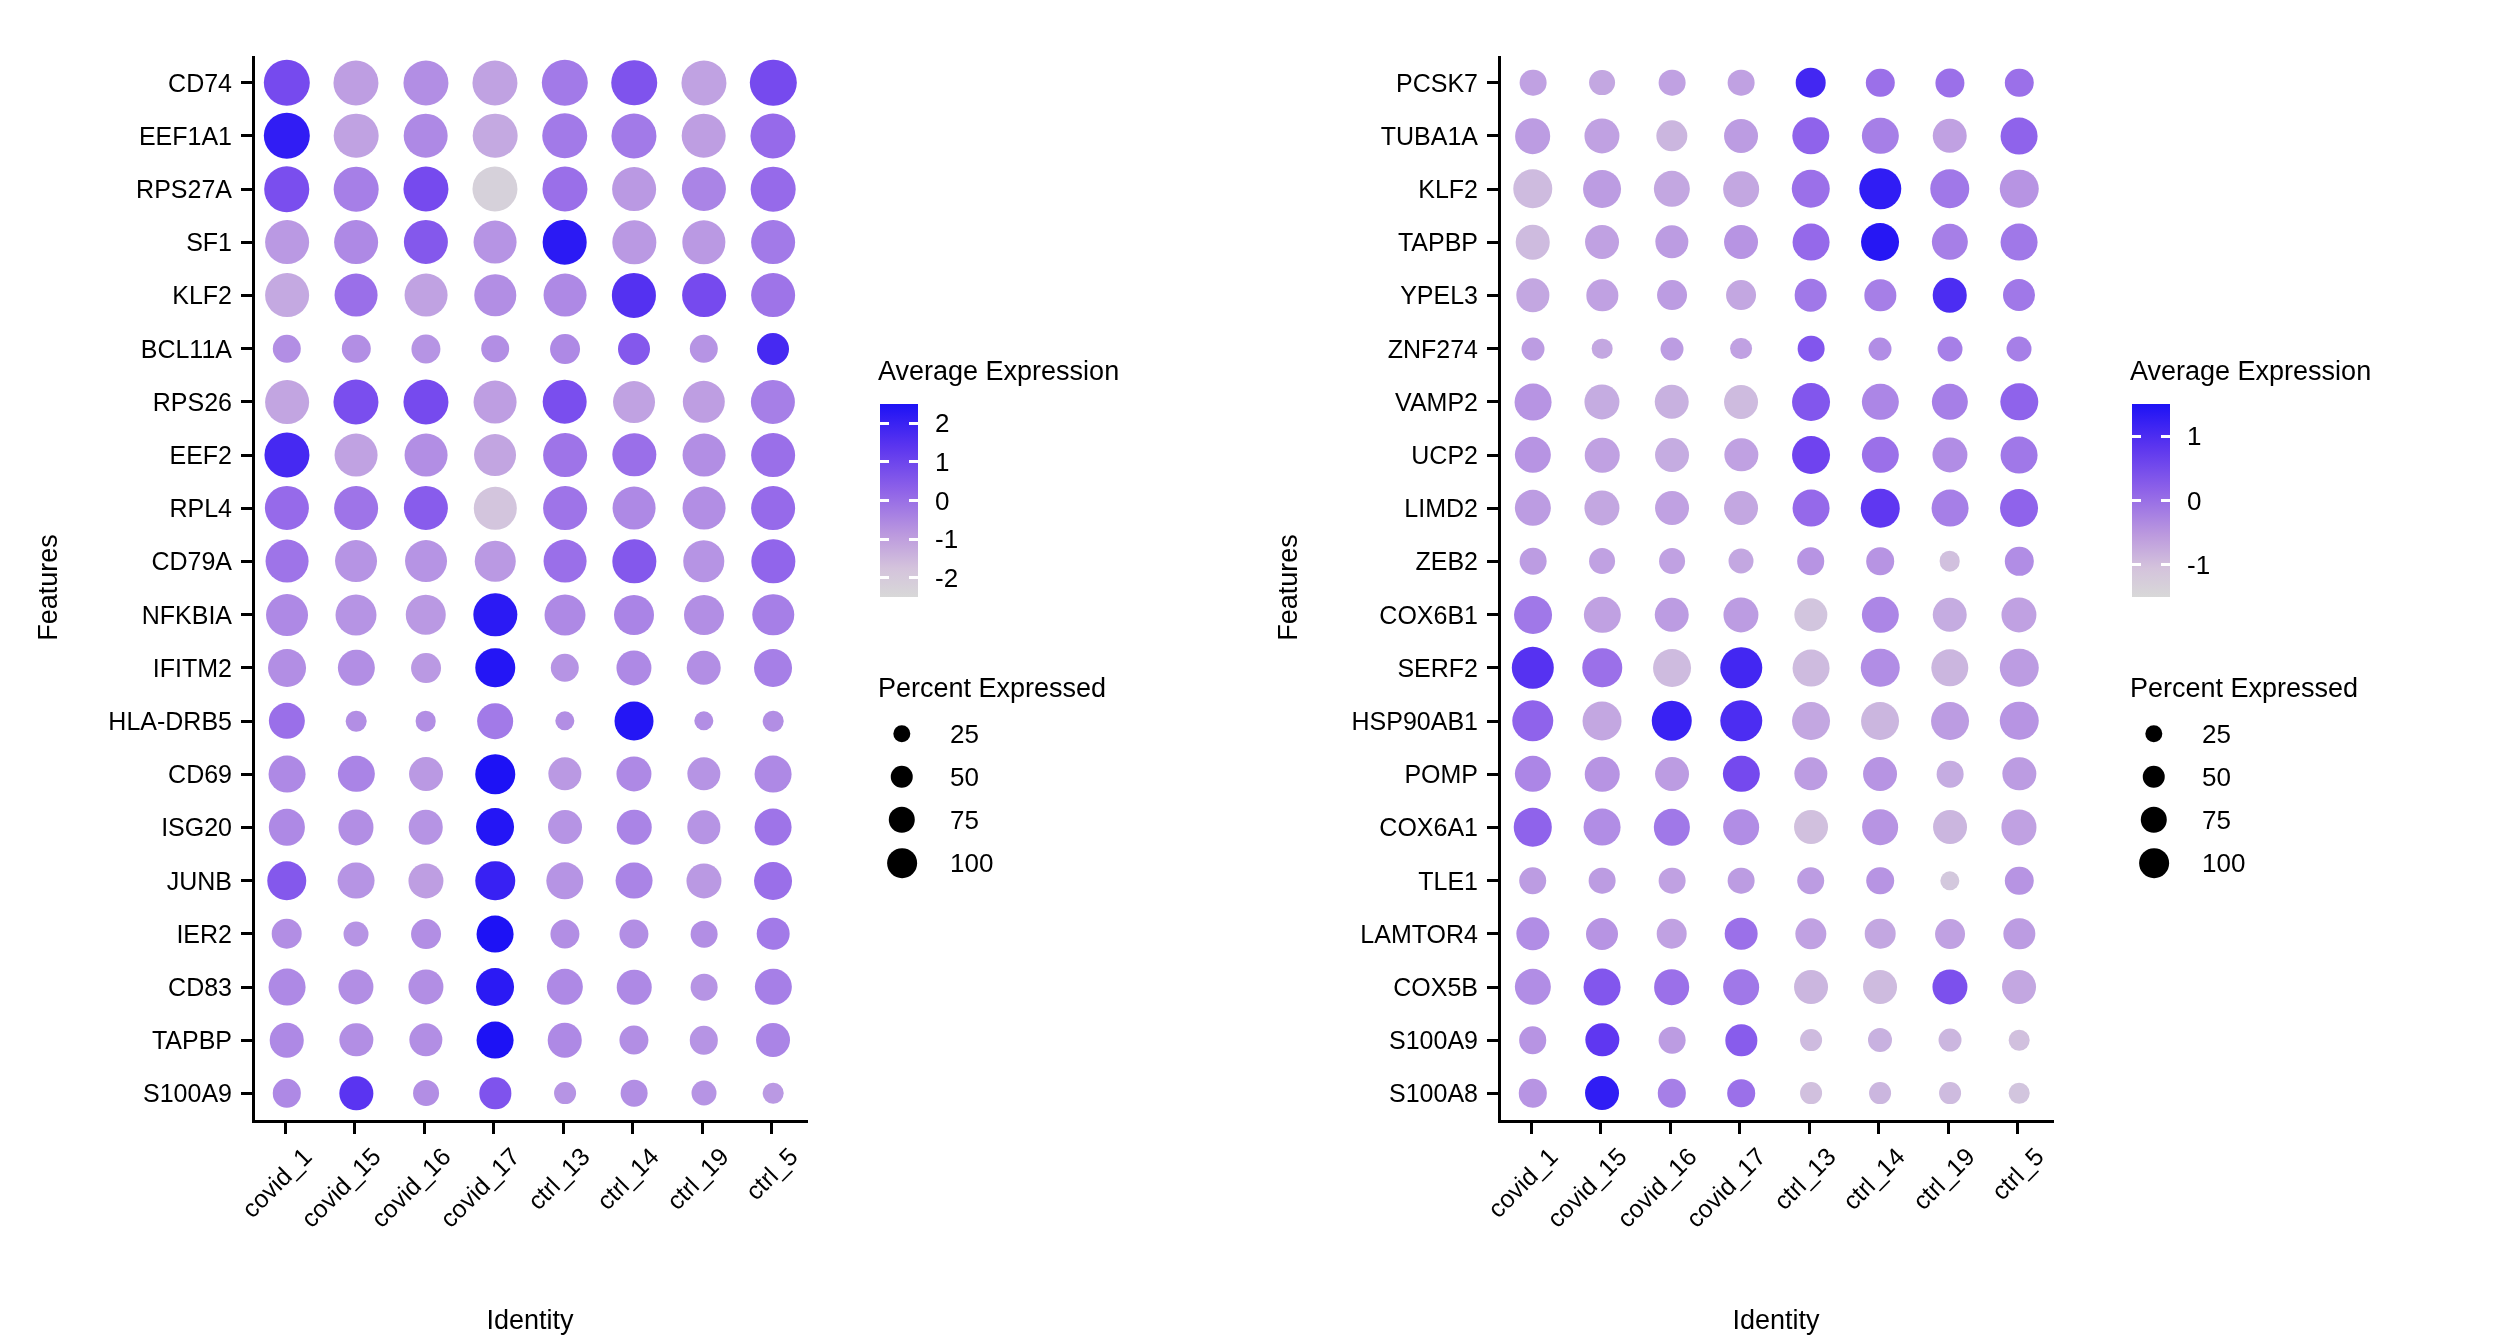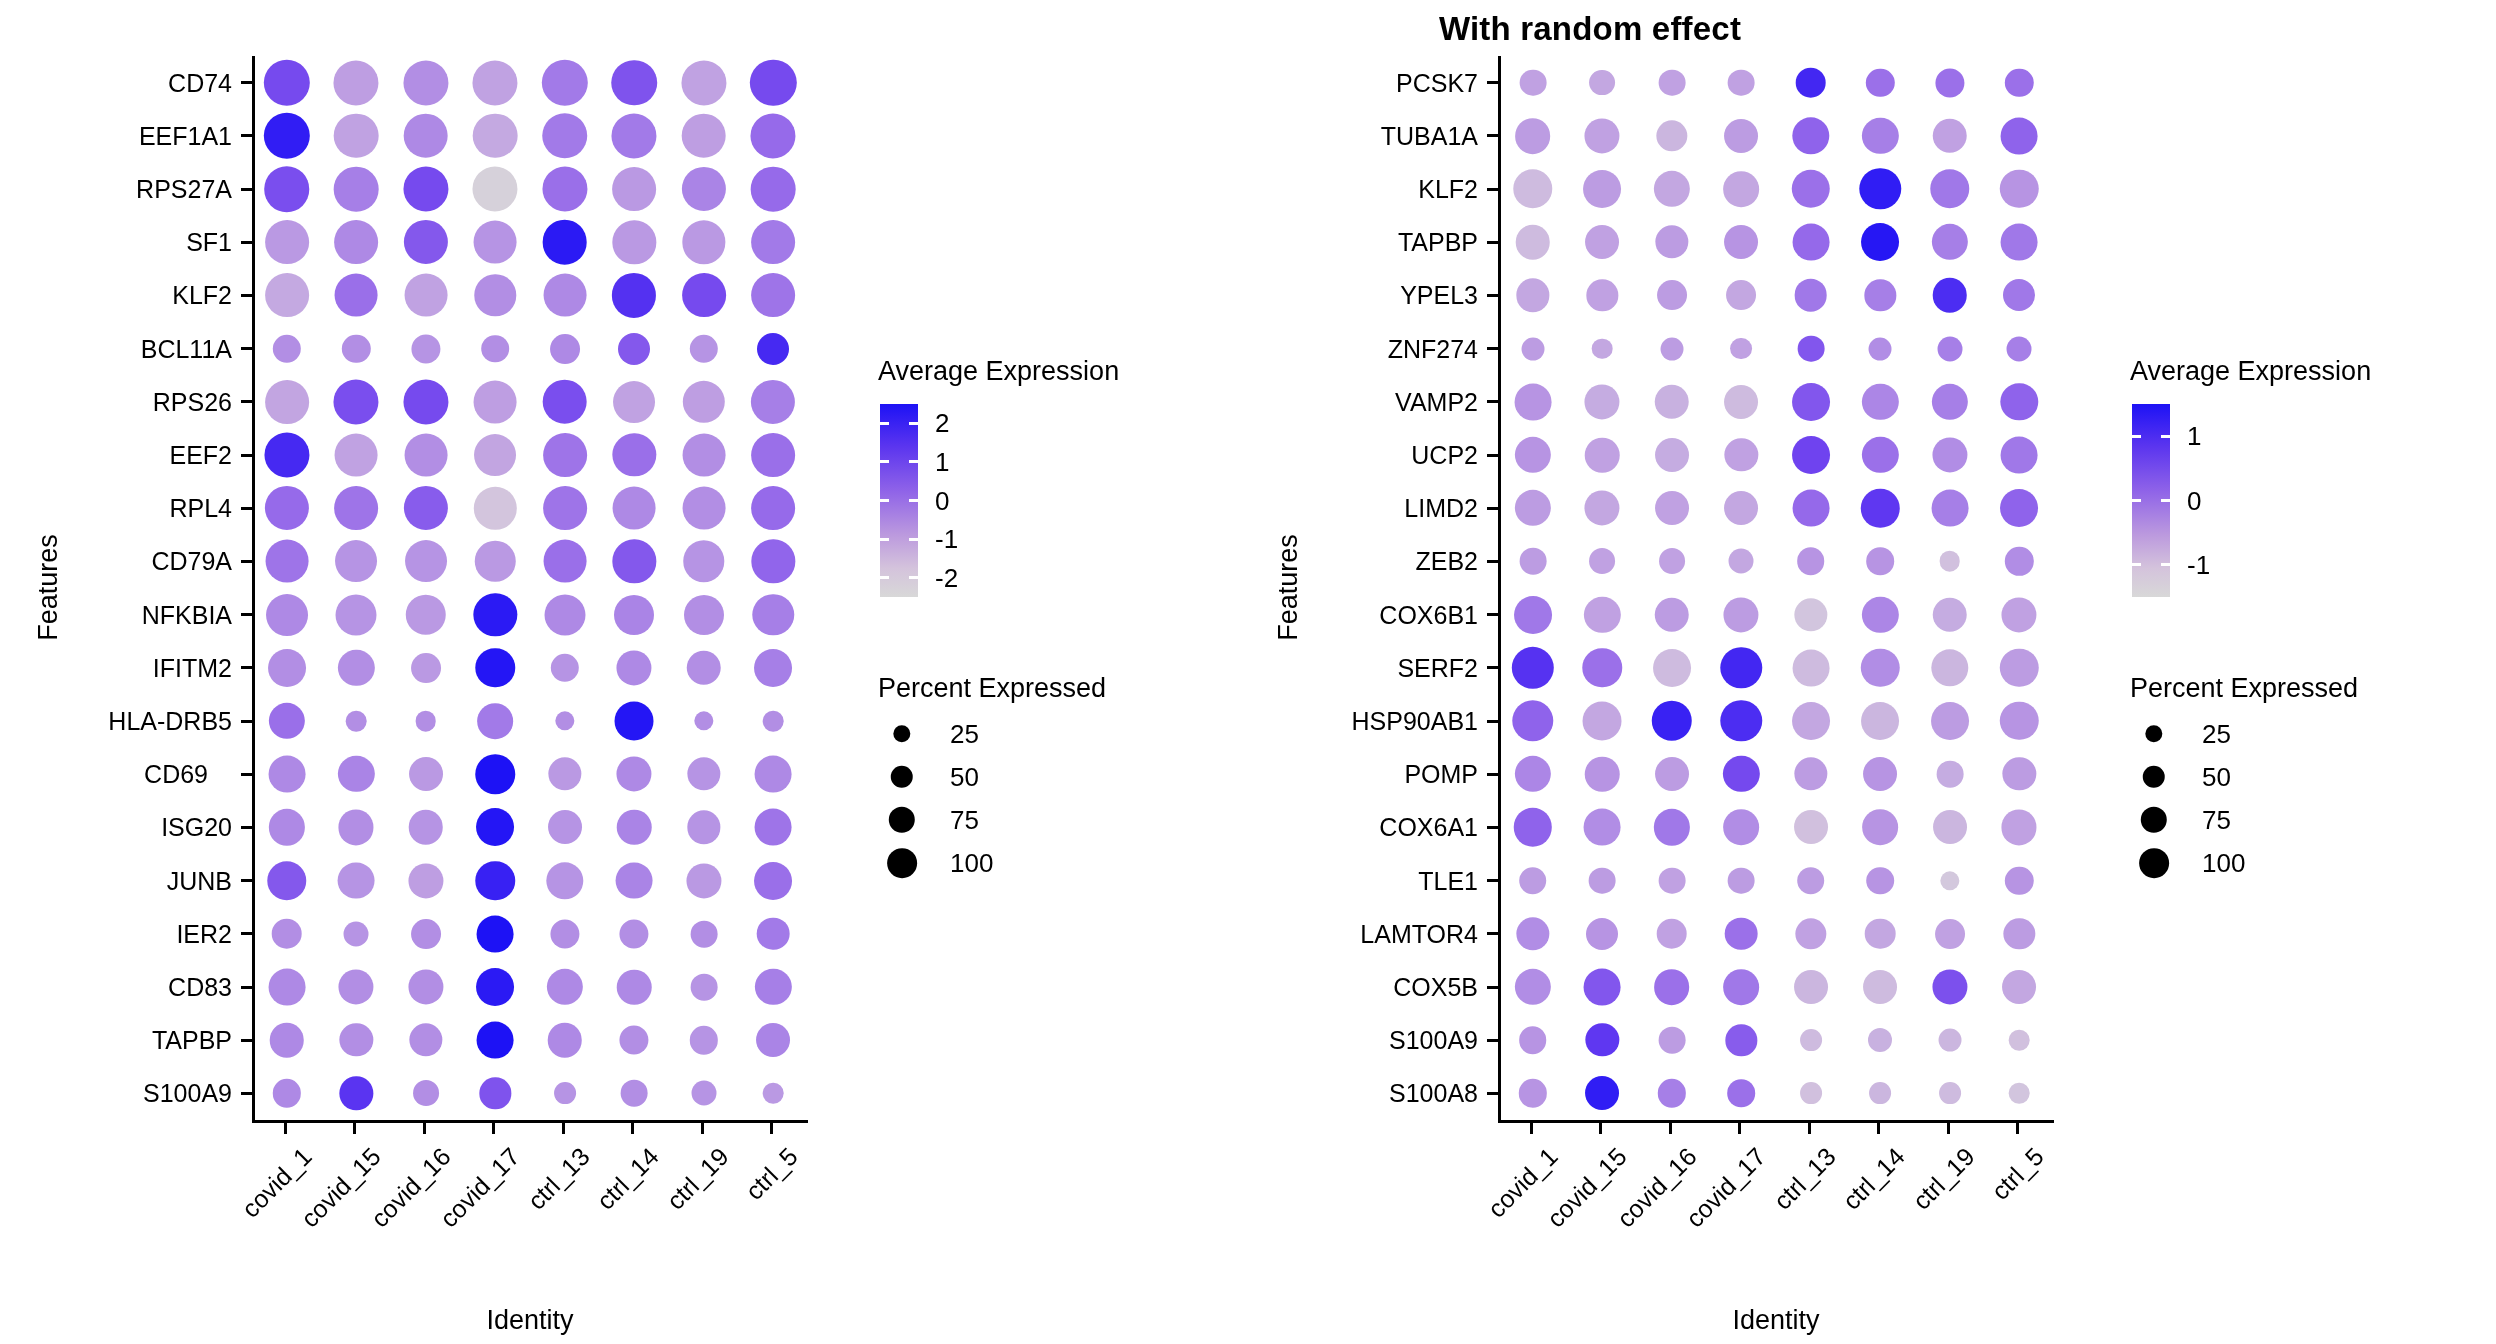--- a/index.html
+++ b/index.html
@@ -149,21 +149,21 @@
         <div class="ylabel-text" style="right: 576px; top: 452.2px;">RPL4</div>
         <div class="tick" style="left: -11px; top: 503.9px; width: 11px; height: 3px;"></div>
         <div class="ylabel-text" style="right: 576px; top: 505px;">CD79A</div>
         <div class="tick" style="left: -11px; top: 557.1px; width: 11px; height: 3px;"></div>
         <div class="ylabel-text" style="right: 576px; top: 558.6px;">NFKBIA</div>
         <div class="tick" style="left: -11px; top: 610.3px; width: 11px; height: 3px;"></div>
         <div class="ylabel-text" style="right: 576px; top: 611.8px;">IFITM2</div>
         <div class="tick" style="left: -11px; top: 663.5px; width: 11px; height: 3px;"></div>
         <div class="ylabel-text" style="right: 576px; top: 665px;">HLA-DRB5</div>
         <div class="tick" style="left: -11px; top: 716.7px; width: 11px; height: 3px;"></div>
-        <div class="ylabel-text" style="right: 600px; top: 718.2px; margin-left: 9px;">CD69</div>
+        <div class="ylabel-text" style="right: 576px; top: 718.2px; margin-left: 9px;">CD69</div>
         <div class="tick" style="left: -11px; top: 769.9px; width: 11px; height: 3px;"></div>
         <div class="ylabel-text" style="right: 576px; top: 771.4px;">ISG20</div>
         <div class="tick" style="left: -11px; top: 823.1px; width: 11px; height: 3px;"></div>
         <div class="ylabel-text" style="right: 576px; top: 824.6px; text-align: center;">JUNB</div>
         <div class="tick" style="left: -11px; top: 876.3px; width: 11px; height: 3px;"></div>
         <div class="ylabel-text" style="right: 576px; top: 877.8px;">IER2</div>
         <div class="tick" style="left: -11px; top: 929.5px; width: 11px; height: 3px;"></div>
         <div class="ylabel-text" style="right: 576px; top: 931px;">CD83</div>
         <div class="tick" style="left: -11px; top: 982.7px; width: 11px; height: 3px;"></div>
         <div class="ylabel-text" style="right: 576px; top: 984.2px;">TAPBP</div>
@@ -371,21 +371,20 @@
         <div class="size-label" style="left: 72px; top: 378px;">25</div>
         <div class="size-dot" style="left: 24px; top: 421px; width: 22.4962px; height: 22.4962px;"></div>
         <div class="size-label" style="left: 72px; top: 421px;">50</div>
         <div class="size-dot" style="left: 24px; top: 464px; width: 26.4374px; height: 26.4374px;"></div>
         <div class="size-label" style="left: 72px; top: 464px;">75</div>
         <div class="size-dot" style="left: 24px; top: 507px; width: 29.76px; height: 29.76px;"></div>
         <div class="size-label" style="left: 72px; top: 507px;">100</div>
       </div>
     </div>
   <div class="panel panel-right">
-    <div class="panel-title">With random effect</div>
   <div class="plot" style="left: 250px; top: 56px; width: 556px; height: 1064px;">
         <div class="axis-line" style="left: 0px; top: 0px; width: 3px; height: 1064px;"></div>
         <div class="axis-line" style="left: 0px; top: 1064px; width: 556px; height: 3px;"></div>
         <div class="tick" style="left: -11px; top: 25.1px; width: 11px; height: 3px;"></div>
         <div class="ylabel-text" style="right: 576px; top: 26.6px;">PCSK7</div>
         <div class="tick" style="left: -11px; top: 78.3px; width: 11px; height: 3px;"></div>
         <div class="ylabel-text" style="right: 576px; top: 79.8px;">TUBA1A</div>
         <div class="tick" style="left: -11px; top: 131.5px; width: 11px; height: 3px;"></div>
         <div class="ylabel-text" style="right: 576px; top: 133px;">KLF2</div>
         <div class="tick" style="left: -11px; top: 184.7px; width: 11px; height: 3px;"></div>

